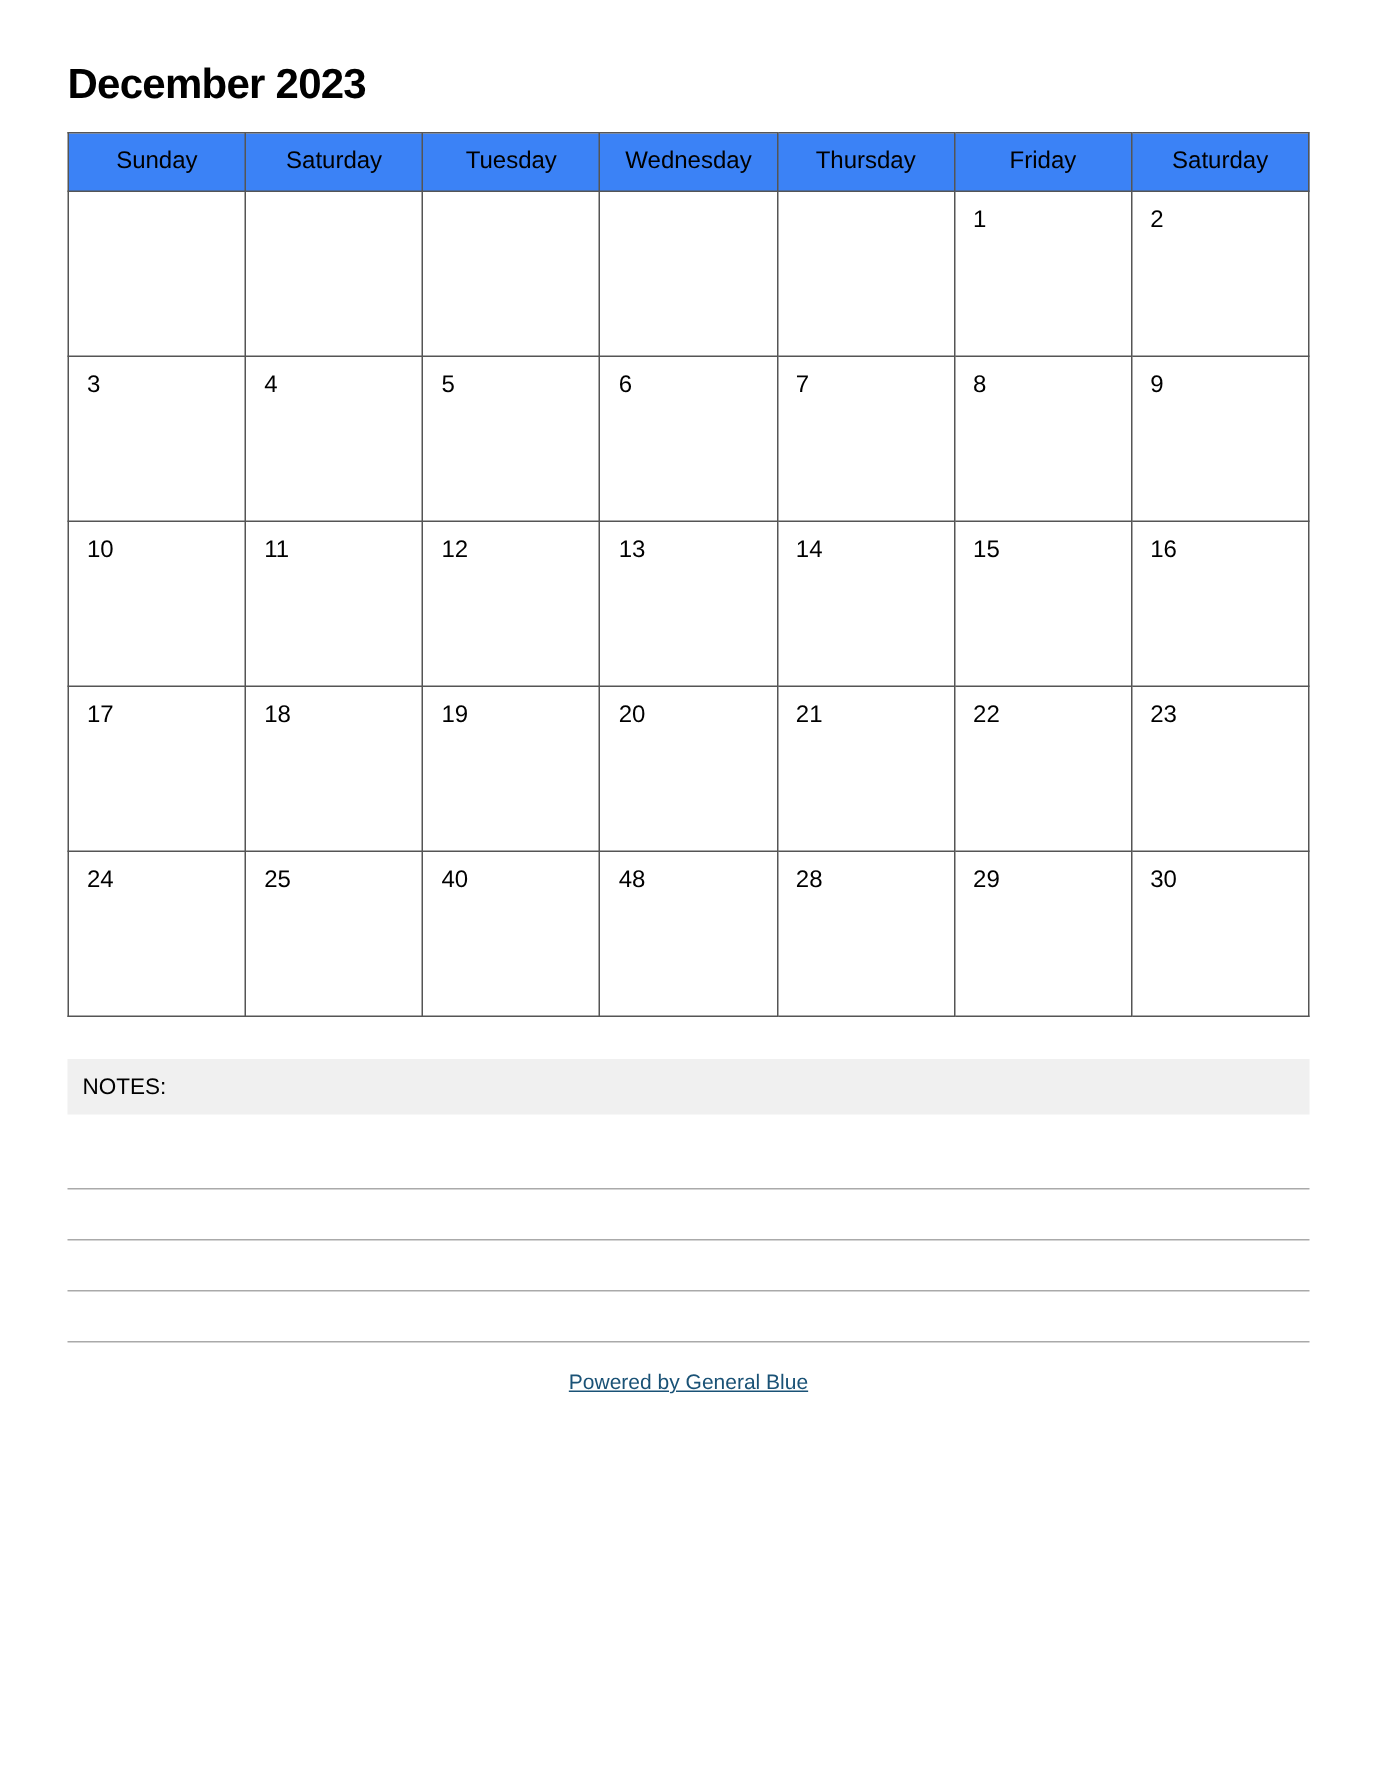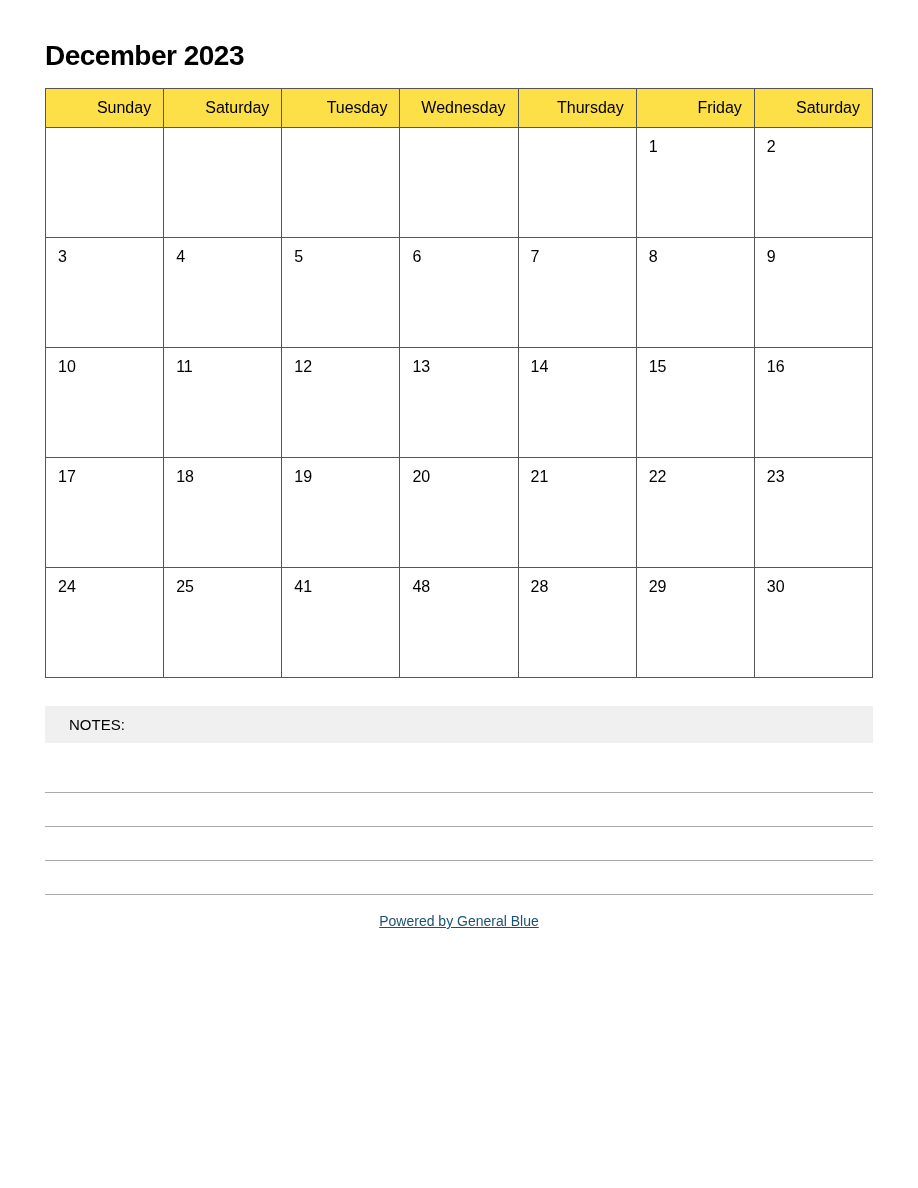--- a/index.html
+++ b/index.html
@@ -26,24 +26,24 @@
 
     .calendar-table {
       width: 100%;
       border-collapse: collapse;
       border: 1.5px solid #555;
     }
 
     .calendar-table th {
       border: 1.5px solid #555;
       padding: 10px 12px;
-      text-align: right;
+      text-align: center;
       font-weight: normal;
       font-size: 16px;
-      background: #fde047;
+      background: #3b82f6;
     }
 
     .calendar-table td {
       border: 1.5px solid #555;
       padding: 10px 12px;
       vertical-align: top;
       height: 110px;
       font-size: 16px;
       width: calc(100% / 7);
     }
@@ -55,21 +55,21 @@
     .day-number {
       font-size: 16px;
     }
 
     .notes-section {
       margin-top: 28px;
     }
 
     .notes-label {
       background: #f0f0f0;
-      padding: 10px 24px;
+      padding: 10px 10px;
       font-size: 15px;
       font-weight: normal;
       margin-bottom: 0;
     }
 
     .notes-lines {
       margin-top: 16px;
     }
 
     .notes-line {
@@ -141,21 +141,21 @@
         <td><span class="day-number">18</span></td>
         <td><span class="day-number">19</span></td>
         <td><span class="day-number">20</span></td>
         <td><span class="day-number">21</span></td>
         <td><span class="day-number">22</span></td>
         <td><span class="day-number">23</span></td>
       </tr>
       <tr>
         <td><span class="day-number">24</span></td>
         <td><span class="day-number">25</span></td>
-        <td><span class="day-number">41</span></td>
+        <td><span class="day-number">40</span></td>
         <td><span class="day-number">48</span></td>
         <td><span class="day-number">28</span></td>
         <td><span class="day-number">29</span></td>
         <td><span class="day-number">30</span></td>
       </tr>
     </tbody>
 </table>
 
 <div class="notes-section">
   <div class="notes-label">NOTES:</div>

